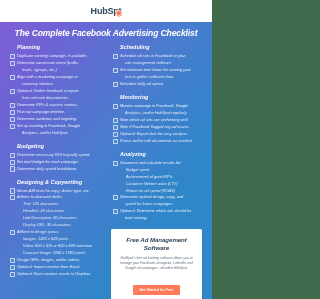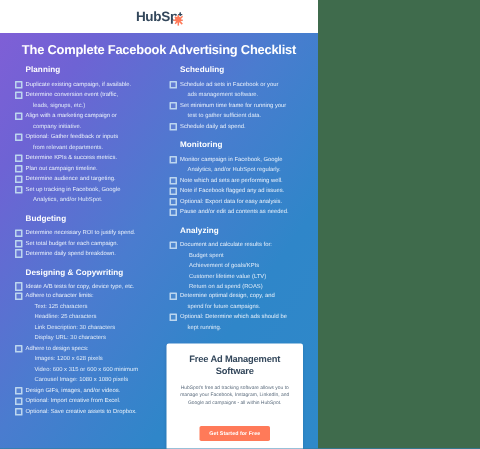--- a/index.html
+++ b/index.html
@@ -34,20 +34,21 @@
   }
   .logo .dot::after{transform:rotate(90deg);}
   .logo .dot i{position:absolute;left:50%;top:50%;width:6.6px;height:.75px;background:#ff7a59;margin-left:-3.3px;margin-top:-.37px;transform:rotate(45deg);display:block;}
   .logo .dot u{position:absolute;left:50%;top:50%;width:6.6px;height:.75px;background:#ff7a59;margin-left:-3.3px;margin-top:-.37px;transform:rotate(-45deg);display:block;}
   .logo .dotin{position:absolute;left:50%;top:50%;width:2.6px;height:2.6px;margin:-1.3px 0 0 -1.3px;border-radius:50%;background:#ff7a59;}
 
   .body{
     position:relative;height:277px;
     background:linear-gradient(125deg,#7f5fd6 0%,#6e63d4 16%,#4a7ccf 46%,#2f86c9 72%,#2e89c9 100%);
     padding:0;
+    font-style:italic;
   }
   .title{
     text-align:center;color:#ffffff;font-weight:bold;
     font-size:8.6px;letter-spacing:-.15px;
     padding:7px 8px 6px 8px;
     line-height:1.1;
   }
   .cols{display:flex;gap:0;padding:0 8px;}
   .col{width:50%;box-sizing:border-box;}
   .col.left{padding-right:5px;}

